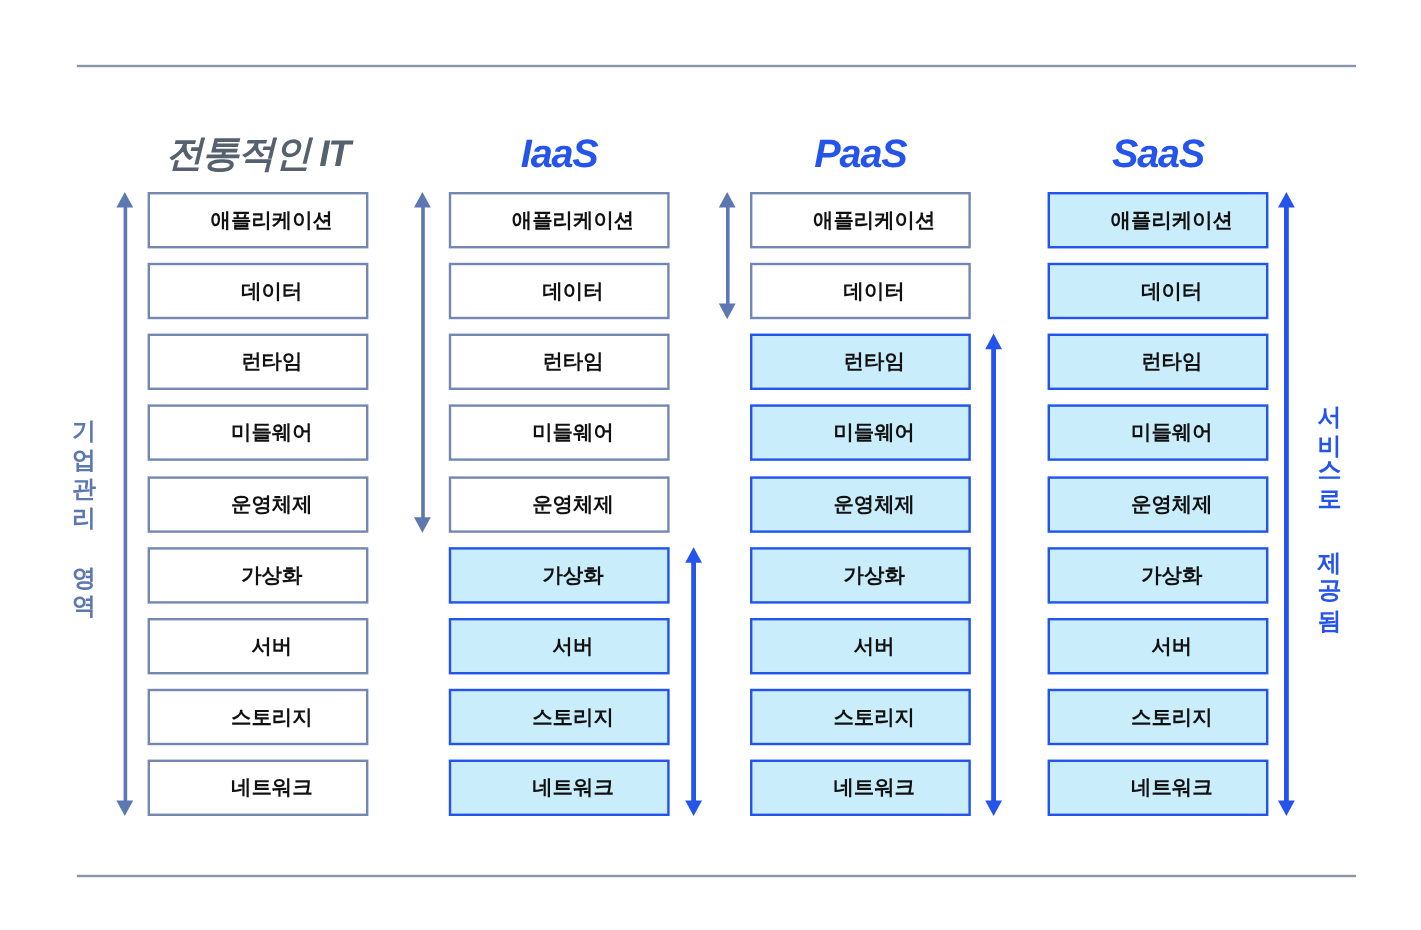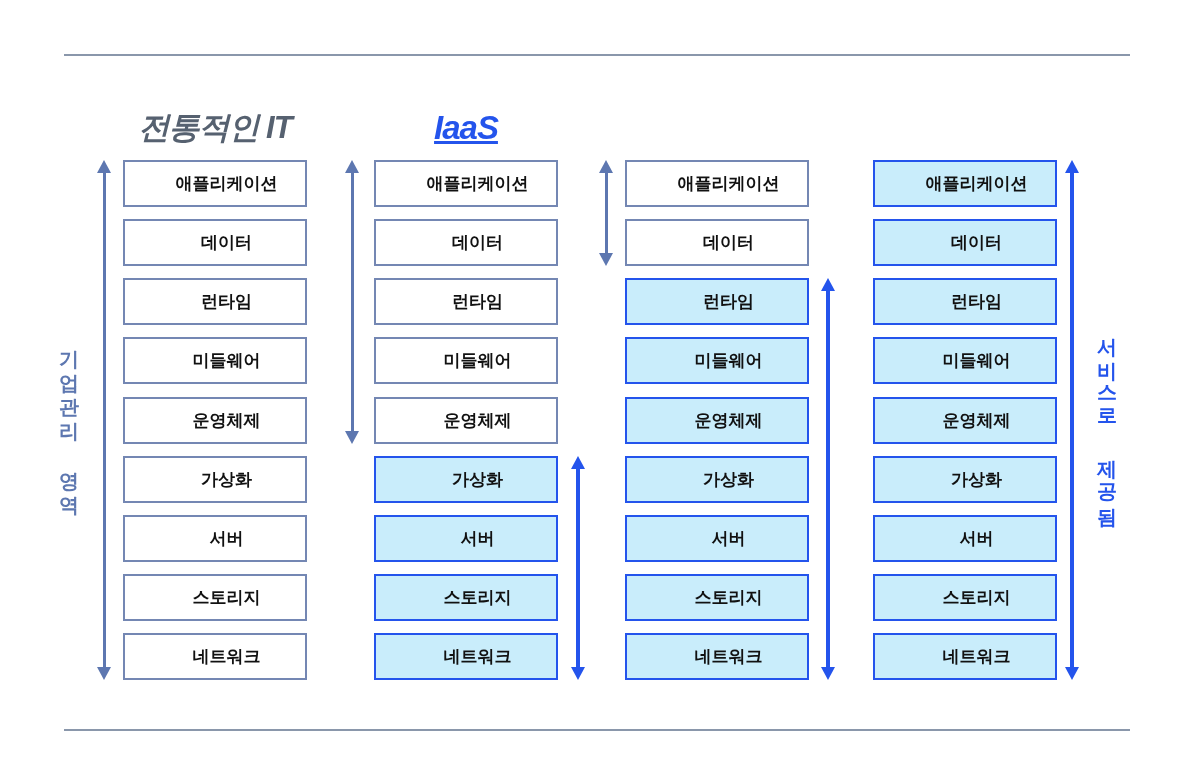--- a/index.html
+++ b/index.html
@@ -53,21 +53,23 @@
 </style>
 </head>
 <body>
 
 <div class="page">
 
   <div class="rule top"></div>
   <div class="rule bottom"></div>
 
   <div class="col-title slate" style="left:123px;">전통적인 IT</div>
-  <div class="col-title" style="left:374px;text-decoration:underline;">IaaS</div>
+  <div class="col-title" style="left:374px;">IaaS</div>
+  <div class="col-title" style="left:625px;">PaaS</div>
+  <div class="col-title" style="left:873px;">SaaS</div>
 
   <div class="side-label left">기업관리 영역</div>
   <div class="side-label right">서비스로 제공됨</div>
 
   <div class="grid">
     <div class="stack" style="left:123px;">
         <div class="layer-box" style="top: 0px;">애플리케이션</div>
         <div class="layer-box" style="top: 59.125px;">데이터</div>
         <div class="layer-box" style="top: 118.25px;">런타임</div>
         <div class="layer-box" style="top: 177.375px;">미들웨어</div>

